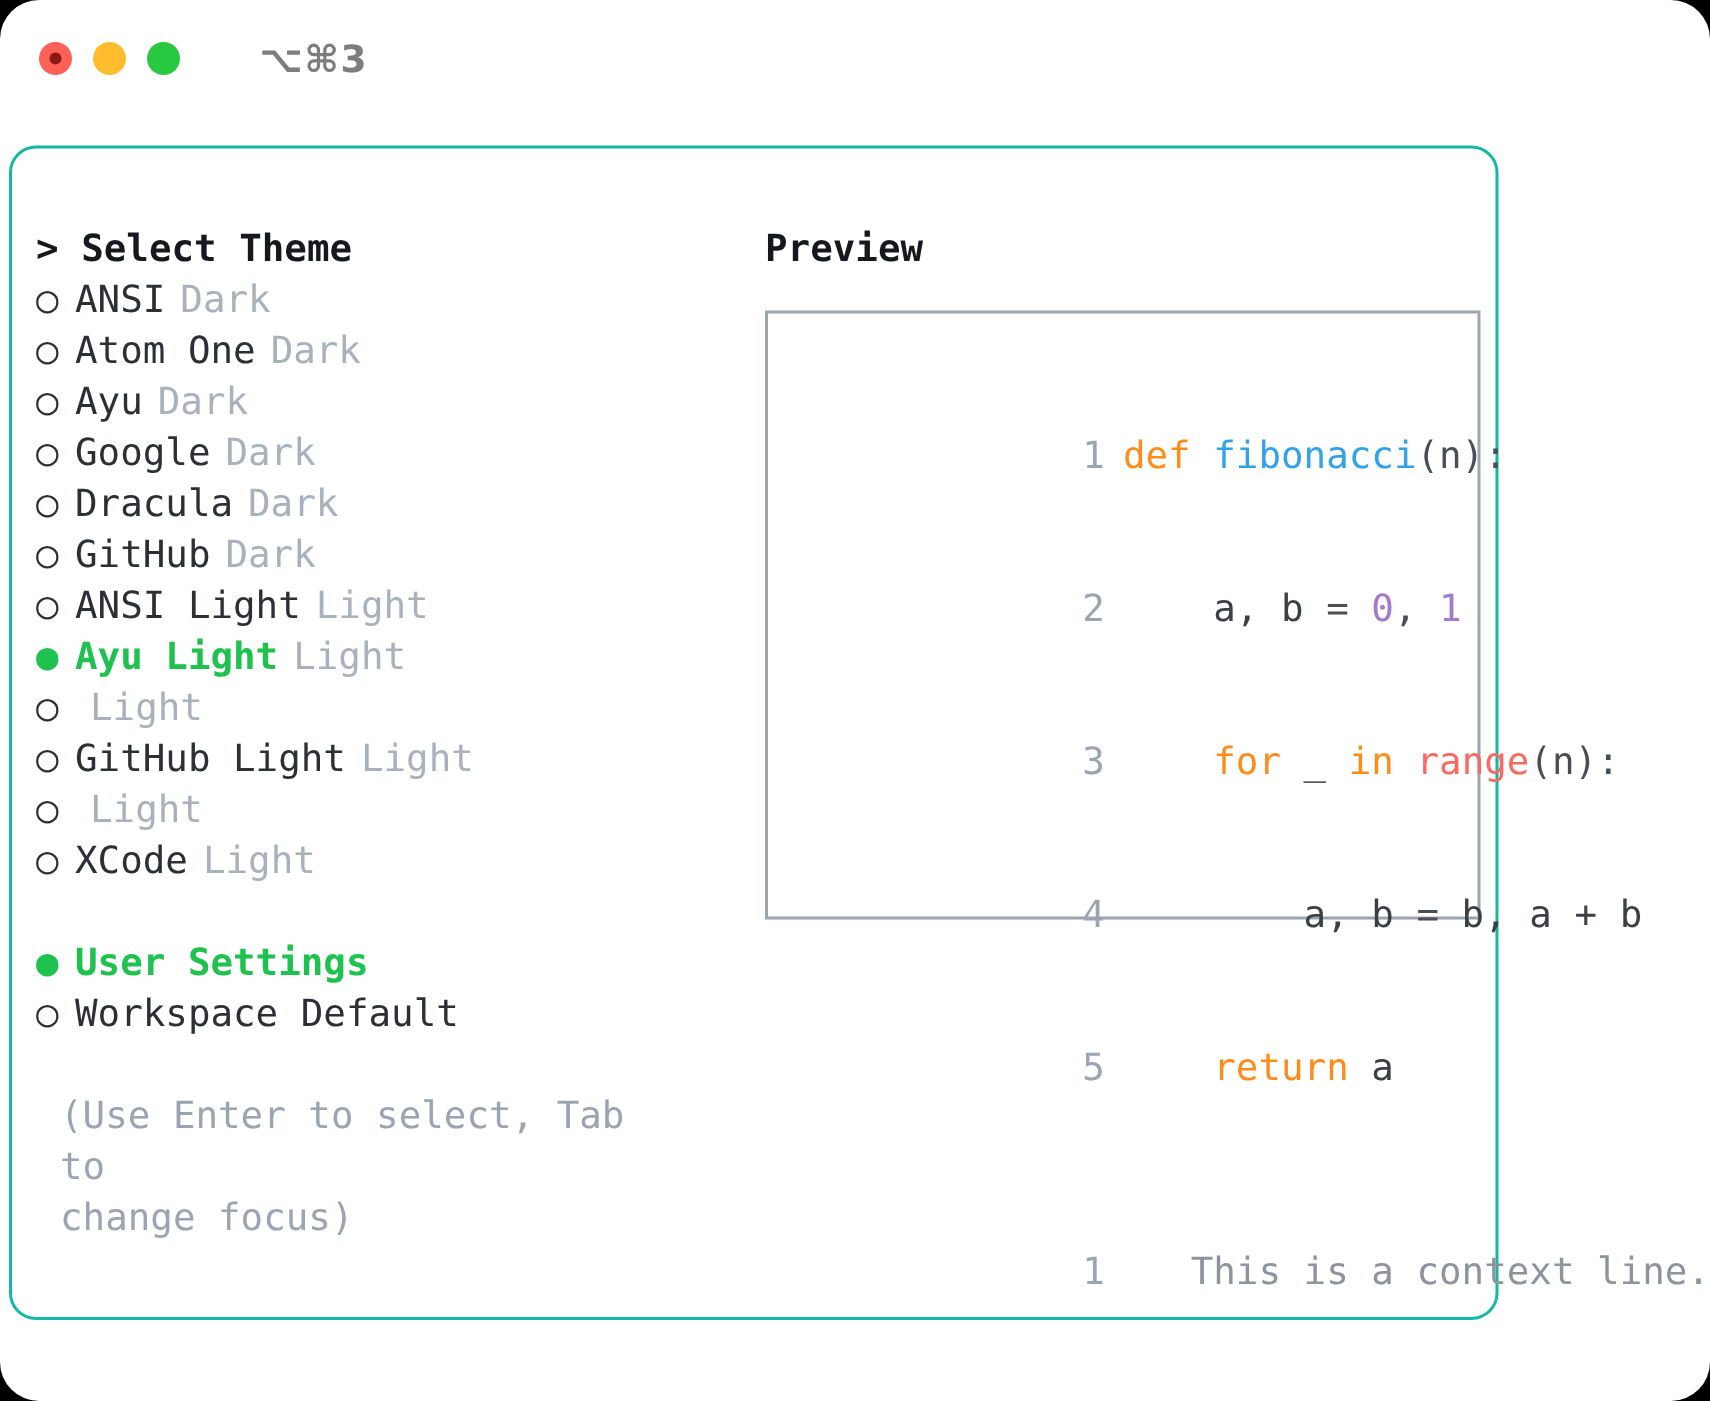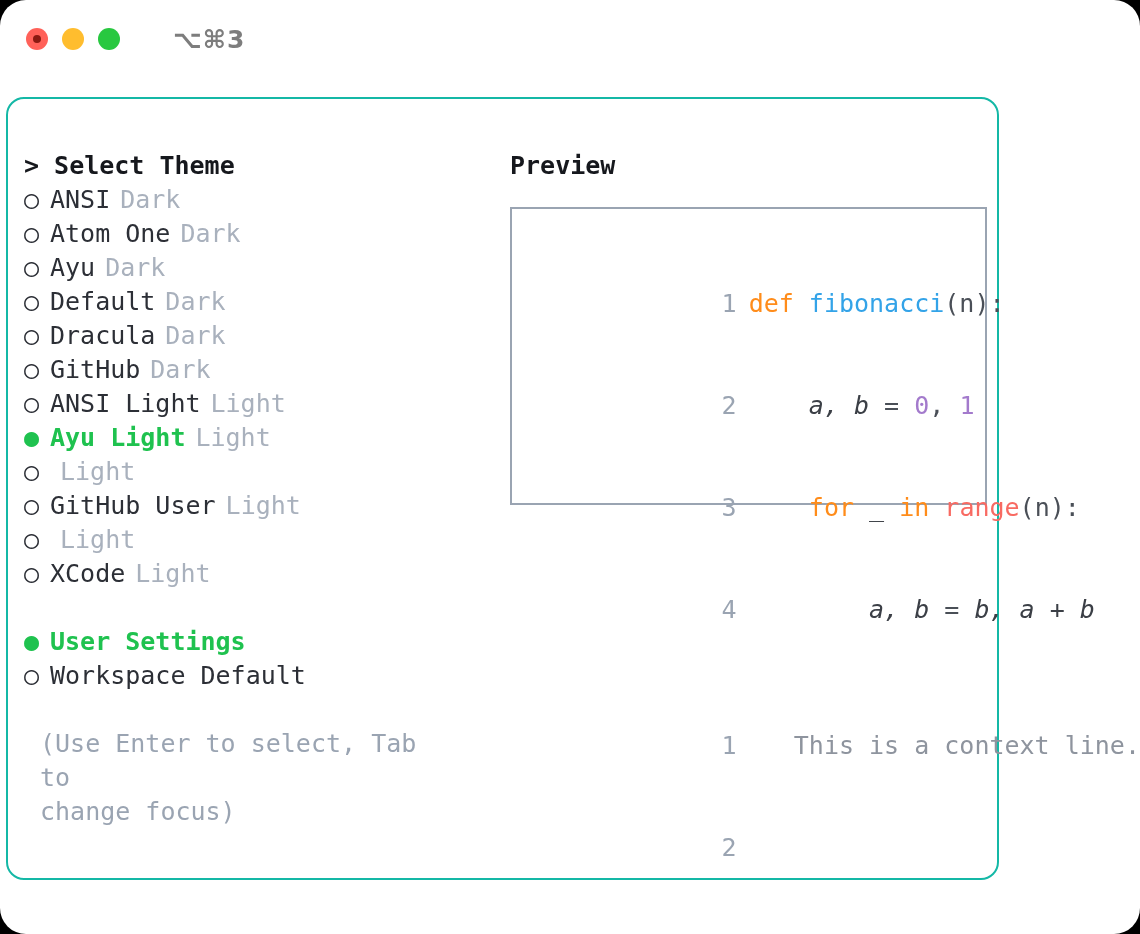--- a/index.html
+++ b/index.html
@@ -128,21 +128,21 @@
   
   .preview-title {
     font-size: 25px;
     font-weight: bold;
     color: #16181d;
     line-height: 34px;
   }
   .preview-box {
     margin-top: 24px;
     width: 477px;
-    height: 298px;
+    height: 406px;
     border: 2px solid #9aa4b2;
     background: #ffffff;
     padding: 44px 0 0 18px;
   }
   .code-line {
     font-size: 25px;
     line-height: 34px;
     white-space: pre;
     color: #3b3f46;
   }
@@ -151,21 +151,21 @@
     width: 26px;
     text-align: right;
     color: #9aa4b2;
     margin-right: 12px;
   }
   .tok-kw    { color: #ff8c1a; }
   .tok-fn    { color: #33a3e8; }
   .tok-built { color: #f86a62; }
   .tok-num   { color: #a37acc; }
   .tok-punc  { color: #4a4f57; }
-  .tok-plain { color: #3b3f46; font-style: italic; }
+  .tok-plain { color: #3b3f46; }
   .tok-ctx   { color: #8e949e; }
   .blank-line { height: 34px; }
 </style>
 </head>
 <body>
 
 <div class="window">
 
   <div class="titlebar">
     <div class="lights">
@@ -196,21 +196,21 @@
         </div>
 
         <div class="opt-row">
           <span class="bullet">○</span>
           <span class="opt-label">Ayu</span>
           <span class="opt-variant">Dark</span>
         </div>
 
         <div class="opt-row">
           <span class="bullet">○</span>
-          <span class="opt-label">Default</span>
+          <span class="opt-label">Google</span>
           <span class="opt-variant">Dark</span>
         </div>
 
         <div class="opt-row">
           <span class="bullet">○</span>
           <span class="opt-label">Dracula</span>
           <span class="opt-variant">Dark</span>
         </div>
 
         <div class="opt-row">
@@ -231,21 +231,21 @@
           <span class="opt-variant">Light</span>
         </div>
 
         <div class="opt-row">
           <span class="bullet">○</span>
           <span class="opt-variant">Light</span>
         </div>
 
         <div class="opt-row">
           <span class="bullet">○</span>
-          <span class="opt-label">GitHub User</span>
+          <span class="opt-label">GitHub Light</span>
           <span class="opt-variant">Light</span>
         </div>
 
         <div class="opt-row">
           <span class="bullet">○</span>
           <span class="opt-variant">Light</span>
         </div>
 
         <div class="opt-row">
           <span class="bullet">○</span>
@@ -286,20 +286,23 @@
           </div>
 
           <div class="code-line">
             <span class="ln">3</span><span class="tok-plain">    </span><span class="tok-kw">for</span><span class="tok-plain"> _ </span><span class="tok-kw">in</span><span class="tok-plain"> </span><span class="tok-built">range</span><span class="tok-punc">(n):</span>
           </div>
 
           <div class="code-line">
             <span class="ln">4</span><span class="tok-plain">        a, b </span><span class="tok-punc">= </span><span class="tok-plain">b, a + b</span>
           </div>
 
+          <div class="code-line">
+            <span class="ln">5</span><span class="tok-plain">    </span><span class="tok-kw">return</span><span class="tok-plain"> a</span>
+          </div>
 
           <div class="blank-line"></div>
 
           <div class="code-line">
             <span class="ln">1</span><span class="tok-ctx">   This is a context line.</span>
           </div>
 
           <div class="code-line">
             <span class="ln">2</span>
           </div>

